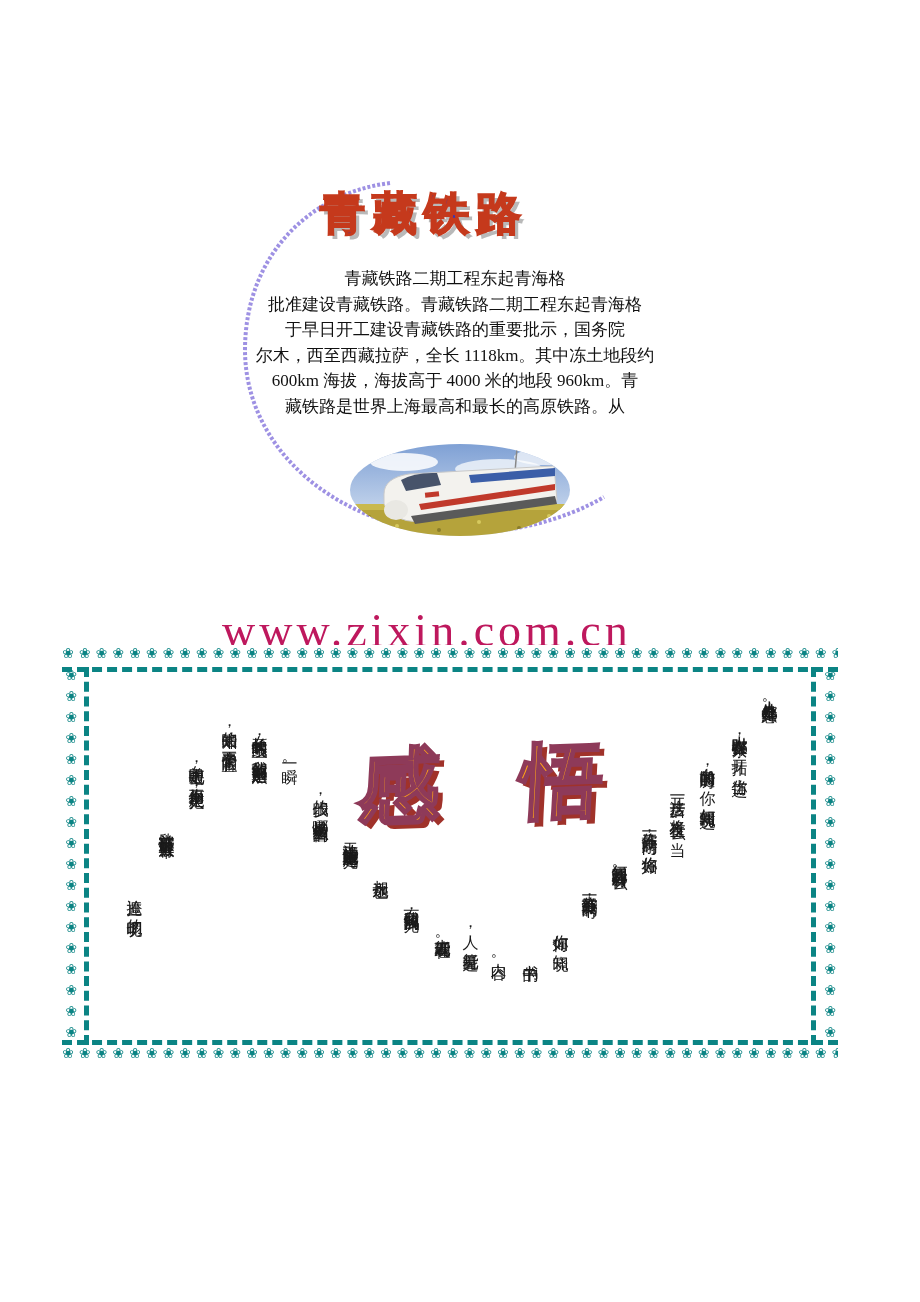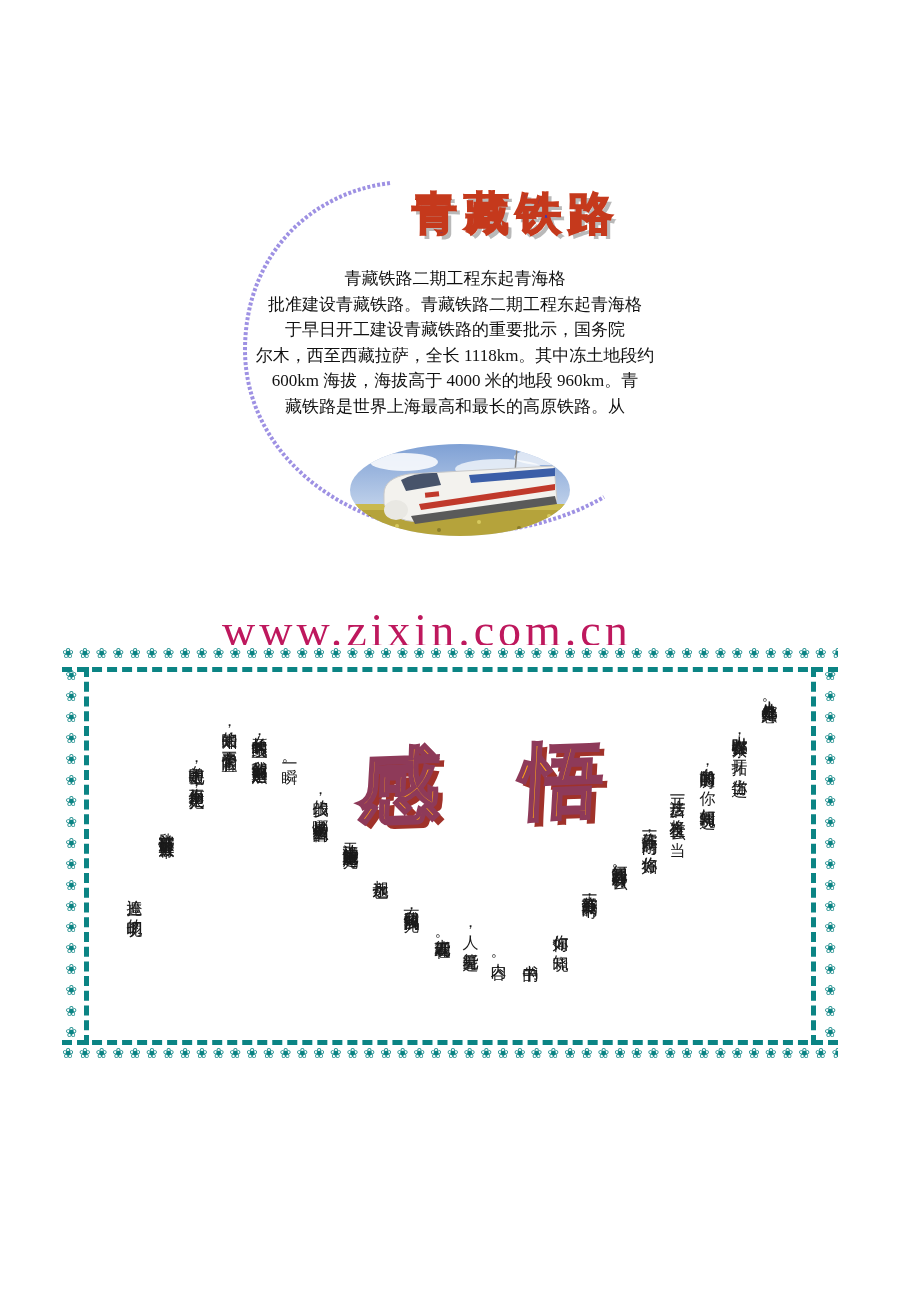--- a/index.html
+++ b/index.html
@@ -2,21 +2,21 @@
 <html><head>
 <meta charset="utf-8">
 <style>
   html,body{margin:0;padding:0;background:#ffffff;}
   .page{position:relative;width:920px;height:1302px;background:#fff;overflow:hidden;
         font-family:"Liberation Serif","DejaVu Serif",serif;}
 
   
   .arc-svg{position:absolute;left:0;top:0;pointer-events:none;}
   .railway-title{position:absolute;left:320px;top:184px;width:300px;margin:0;
-    text-align:right;font-size:45px;font-weight:bold;letter-spacing:7px;
+    text-align:left;font-size:45px;font-weight:bold;letter-spacing:7px;
     color:#3636b8;-webkit-text-stroke:1.8px #c5391c;
     text-shadow:4px 4px 0 #b9b9b9;}
   .railway-paragraph{position:absolute;left:130px;top:266px;width:650px;
     text-align:center;font-size:17px;line-height:25.5px;color:#111;}
   .pline{white-space:nowrap;}
   .train-svg{position:absolute;left:349px;top:442px;}
 
   
   .watermark{position:absolute;left:222px;top:604px;font-family:Liberation Serif, serif;
     font-size:46px;letter-spacing:4px;color:#be185d;z-index:1;}

